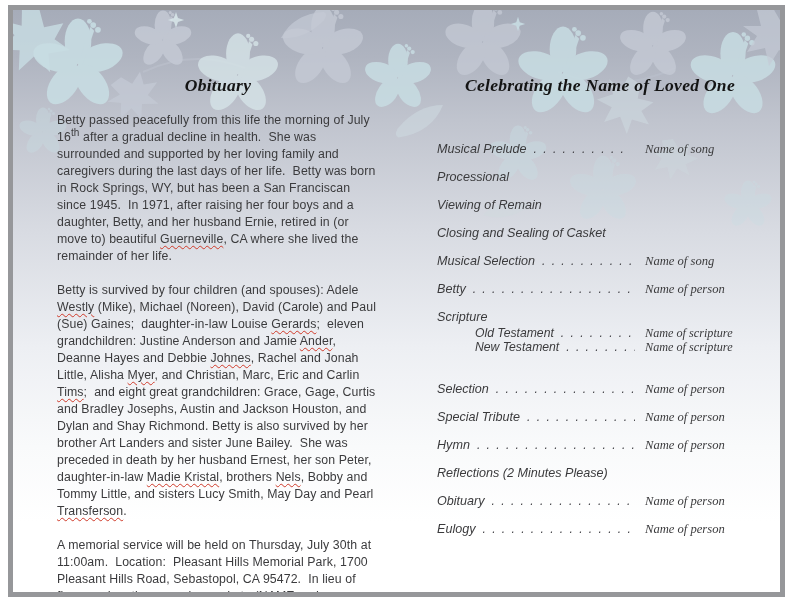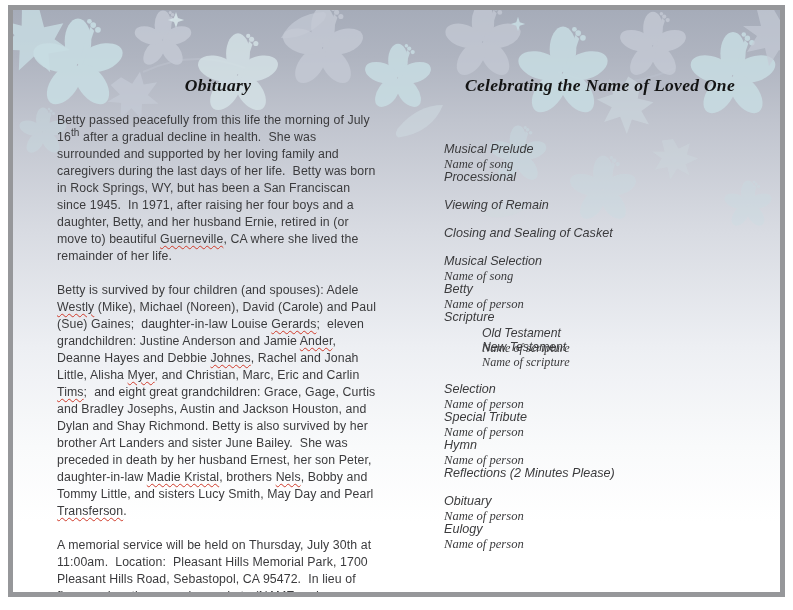--- a/index.html
+++ b/index.html
@@ -31,21 +31,21 @@
   .obit-par .squiggle{
     text-decoration-line:underline;text-decoration-style:wavy;
     text-decoration-color:#cf3a2a;text-decoration-thickness:1px;
     text-underline-offset:2px;
   }
   
   .svc{position:absolute;left:424px;top:64px;width:326px;color:#3b3b3d;}
   .svc .page-title{margin-bottom:46px;}
   .svc-row{
     display:flex;align-items:baseline;height:16px;margin-bottom:12px;
-    font-style:italic;font-size:12.6px;line-height:15px;flex-direction:column;
+    font-style:italic;font-size:12.6px;line-height:15px;
   }
   .svc-row.tight{margin-bottom:0;}
   .svc-sub{height:14px;margin-bottom:0;padding-left:38px;font-size:12.2px;}
   .svc-sub.last{margin-bottom:28px;}
   .svc-label{white-space:pre;flex:none;}
   .svc-dots{
     flex:1 1 auto;overflow:hidden;white-space:pre;margin:0 10px 0 7px;
     letter-spacing:1.5px;color:#45454a;font-size:12px;
   }
   .svc-value{width:118px;flex:none;white-space:pre;font-family:Liberation Serif, serif;}

